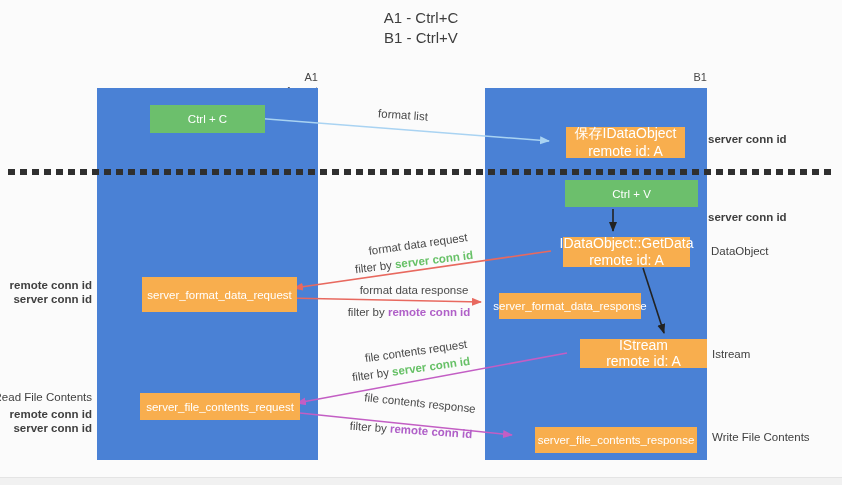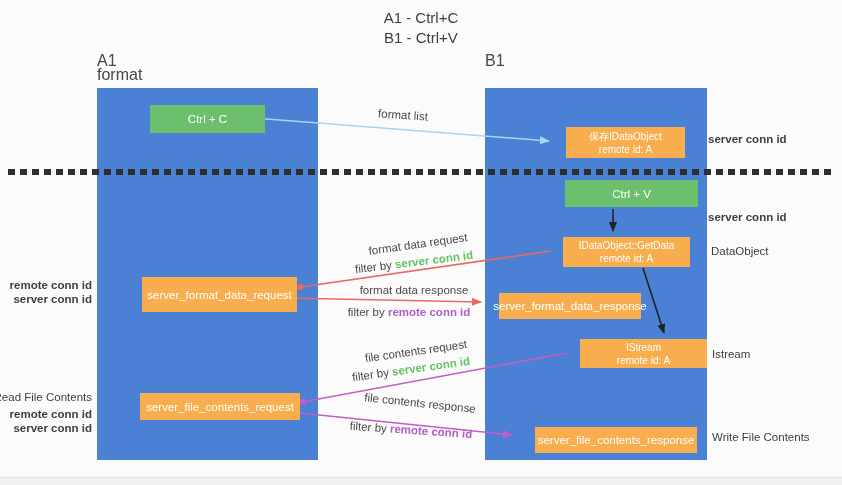--- a/index.html
+++ b/index.html
@@ -12,41 +12,41 @@
     width:842px;height:485px;
     background:#fbfbfb;
     overflow:hidden;
   }
   .title{
     position:absolute;left:0;right:0;top:8px;
     text-align:center;color:#3d3d3d;
     font-size:15px;line-height:20px;
   }
   .col-header{
-    position:absolute;top:54px;height:30px;
-    text-align:left;color:#474747;
-    font-size:16px;line-height:14px;
+    position:absolute;top:70px;height:30px;
+    text-align:right;color:#474747;
+    font-size:11px;line-height:14px;
   }
   .col-header.a1{left:97px;width:221px;}
   .col-header.b1{left:485px;width:222px;}
   .col-body{
     position:absolute;top:88px;height:372px;
     background:var(--column-blue,#4a81d5);
   }
   .col-body.a1{left:97px;width:221px;}
   .col-body.b1{left:485px;width:222px;}
   .divider{
     position:absolute;top:169px;left:8px;right:6px;height:6px;
     background:repeating-linear-gradient(90deg,#2f2f2f 0 7px,transparent 7px 12px);
   }
   .box{
     position:absolute;display:flex;align-items:center;justify-content:center;
     color:#ffffff;font-size:11.5px;text-align:center;margin-left:12px;
   }
-  .box.two-line{flex-direction:column;font-size:10px;line-height:13px;}
+  .box.two-line{flex-direction:column;font-size:14px;line-height:13px;justify-content:space-between;}
   .box.green{background:var(--box-green,#6cbf6c);}
   .box.orange{background:var(--box-orange,#f8ae4e);}
   .b-ctrl-c{left:138px;top:105px;width:115px;height:28px;}
   .b-save{left:554px;top:127px;width:119px;height:31px;}
   .b-ctrl-v{left:553px;top:180px;width:133px;height:27px;}
   .b-getdata{left:551px;top:237px;width:127px;height:30px;}
   .b-format-req{left:130px;top:277px;width:155px;height:35px;}
   .b-format-resp{left:487px;top:293px;width:142px;height:26px;}
   .b-istream{left:568px;top:339px;width:127px;height:29px;}
   .b-file-req{left:128px;top:393px;width:160px;height:27px;}

